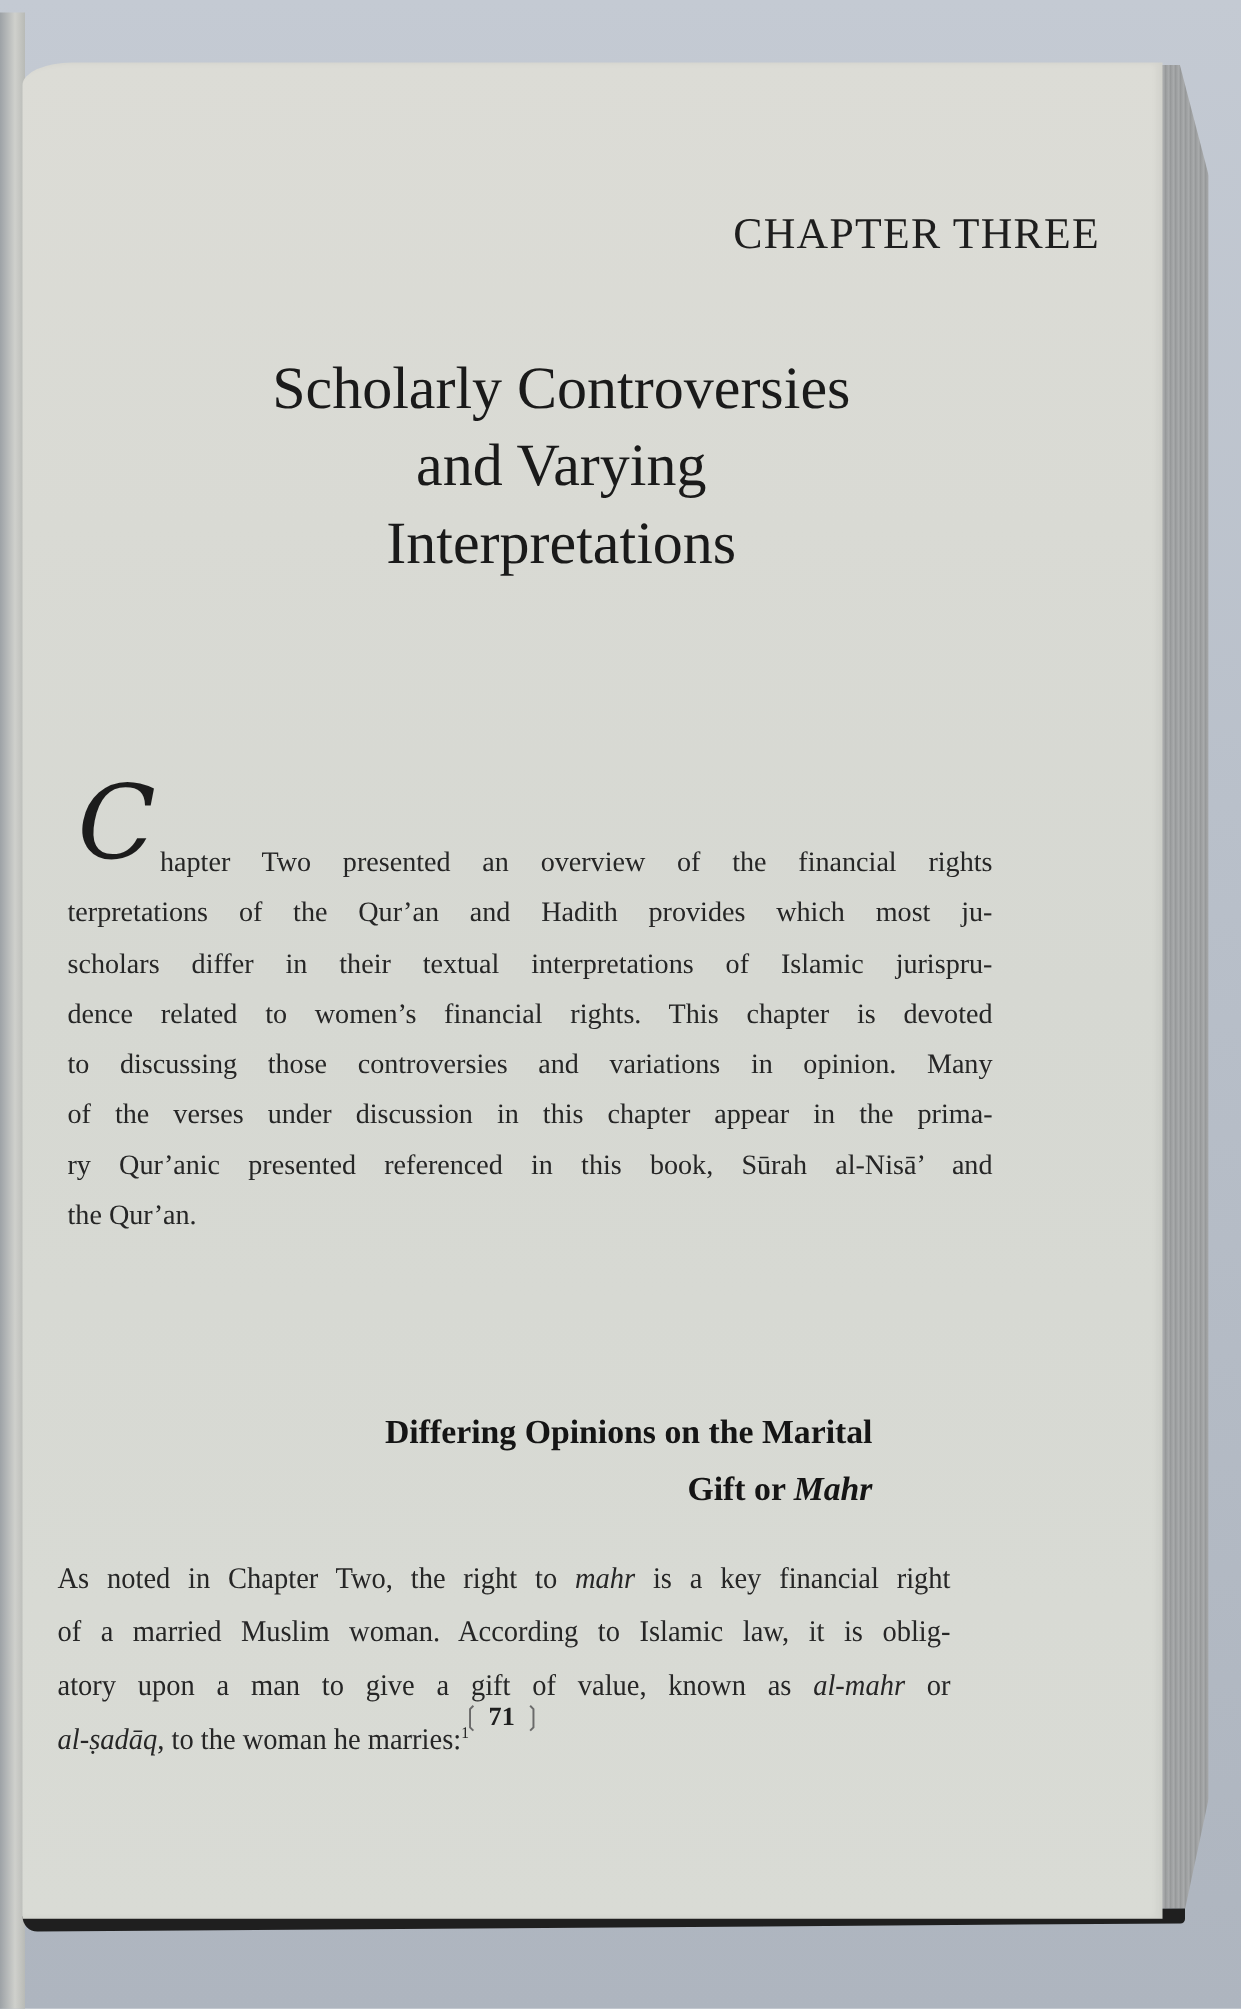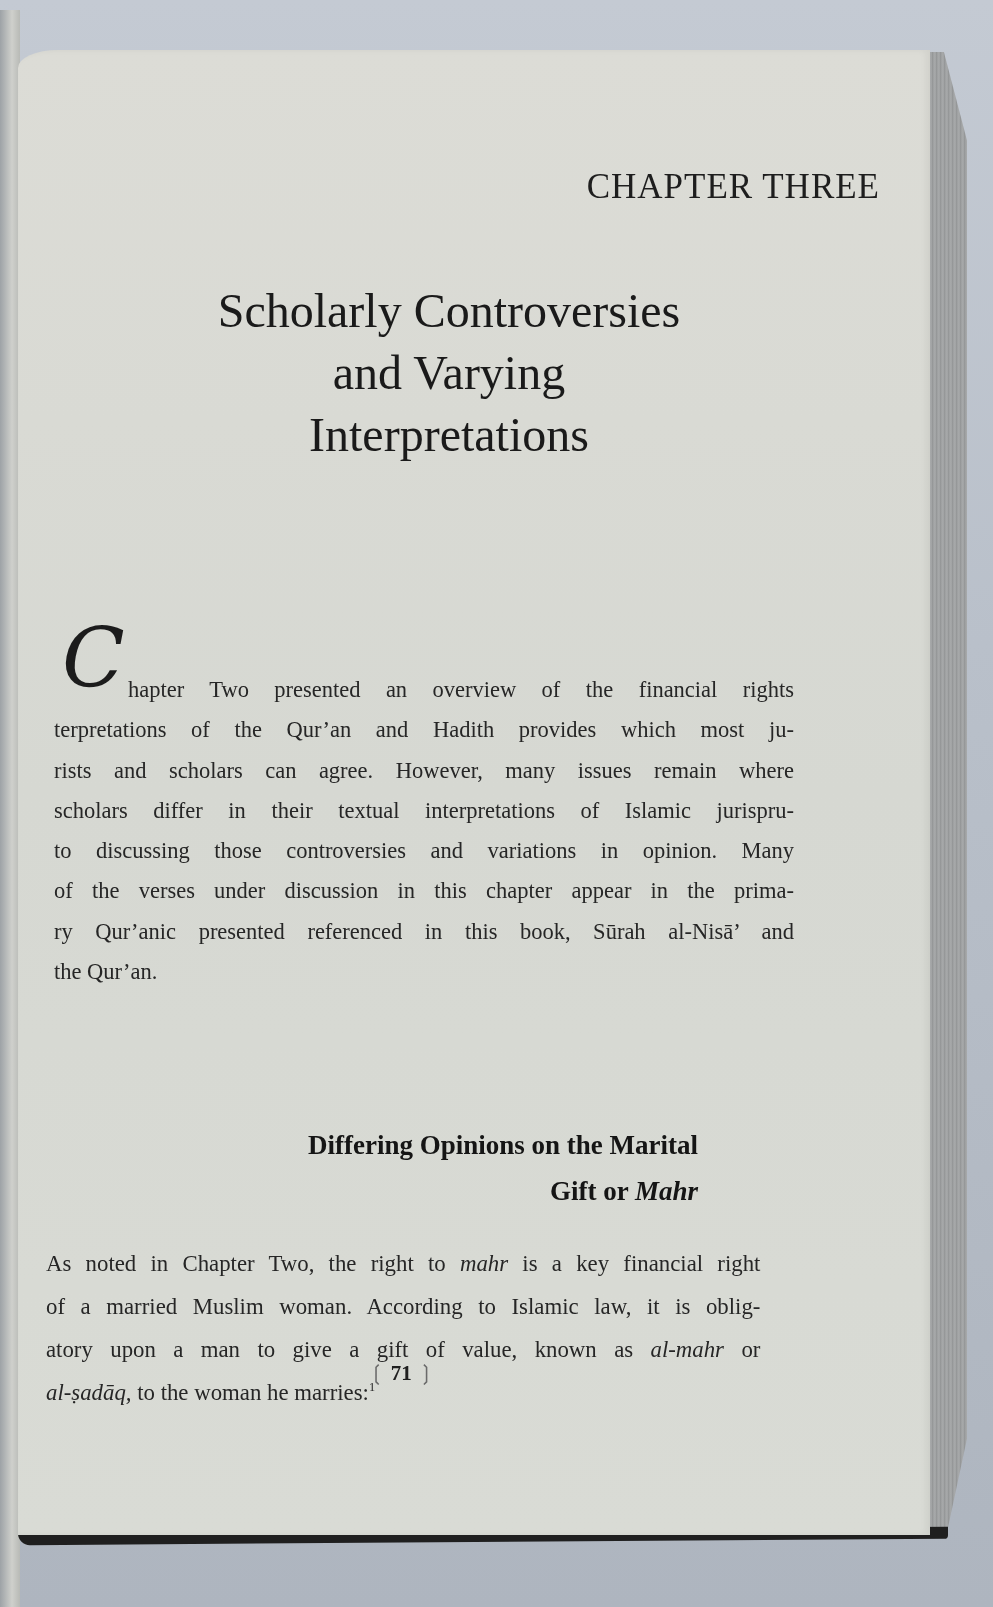--- a/index.html
+++ b/index.html
@@ -91,22 +91,22 @@
     <div>Scholarly Controversies</div>
     <div>and Varying</div>
     <div>Interpretations</div>
   </div>
 
   <div class="drop-cap">C</div>
 
   <div class="body-text">
     <span class="line" style="padding-left:74px; width:666px;">hapter Two presented an overview of the financial rights</span>
     <span class="line">terpretations of the Qur’an and Hadith provides which most ju-</span>
-    <span class="line">rists and scholars can agree. However, many issues remain where</span>
     <span class="line">scholars differ in their textual interpretations of Islamic jurispru-</span>
+    <span class="line">dence related to women’s financial rights. This chapter is devoted</span>
     <span class="line">to discussing those controversies and variations in opinion. Many</span>
     <span class="line">of the verses under discussion in this chapter appear in the prima-</span>
     <span class="line">ry Qur’anic presented referenced in this book, Sūrah al-Nisā’ and</span>
     <span class="line last">the Qur’an.</span>
   </div>
 
   <div class="section-heading">
     <div>Differing Opinions on the Marital</div>
     <div><span>Gift or </span><em>Mahr</em></div>
   </div>

